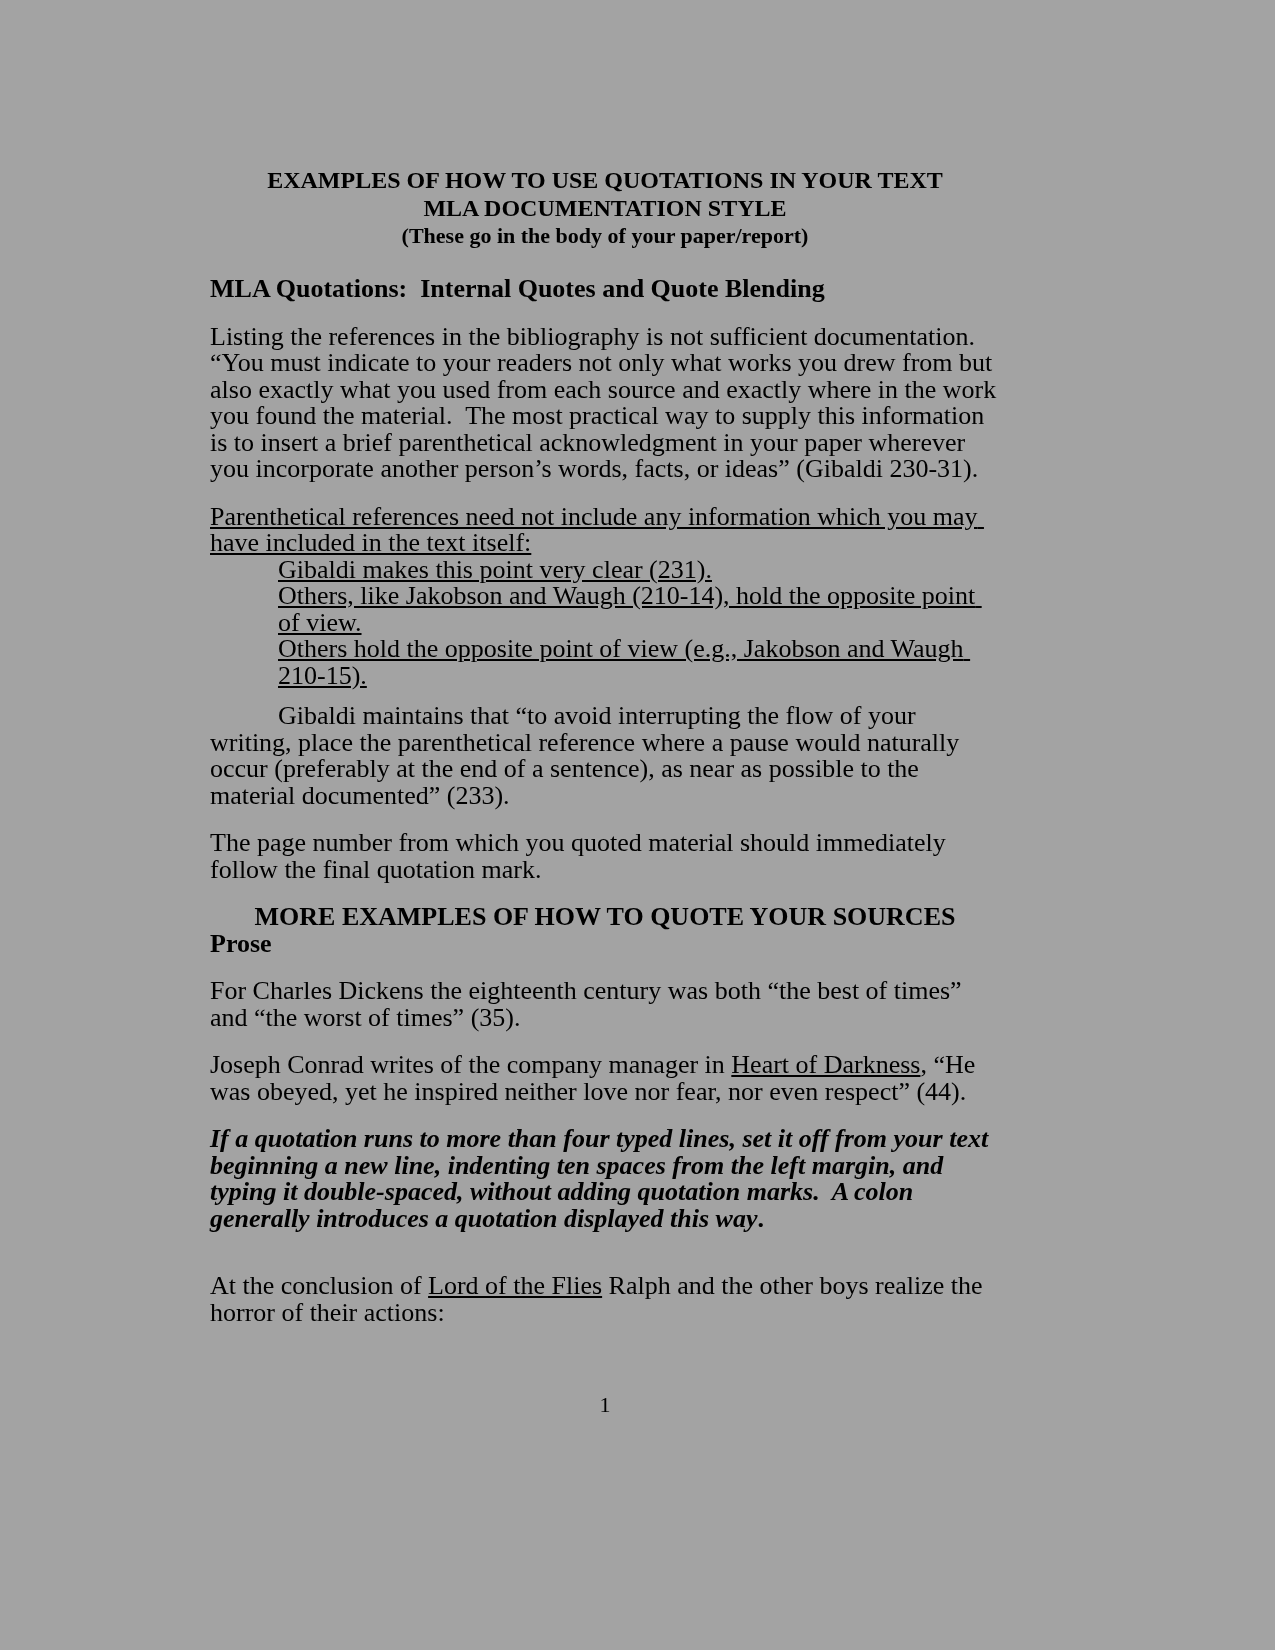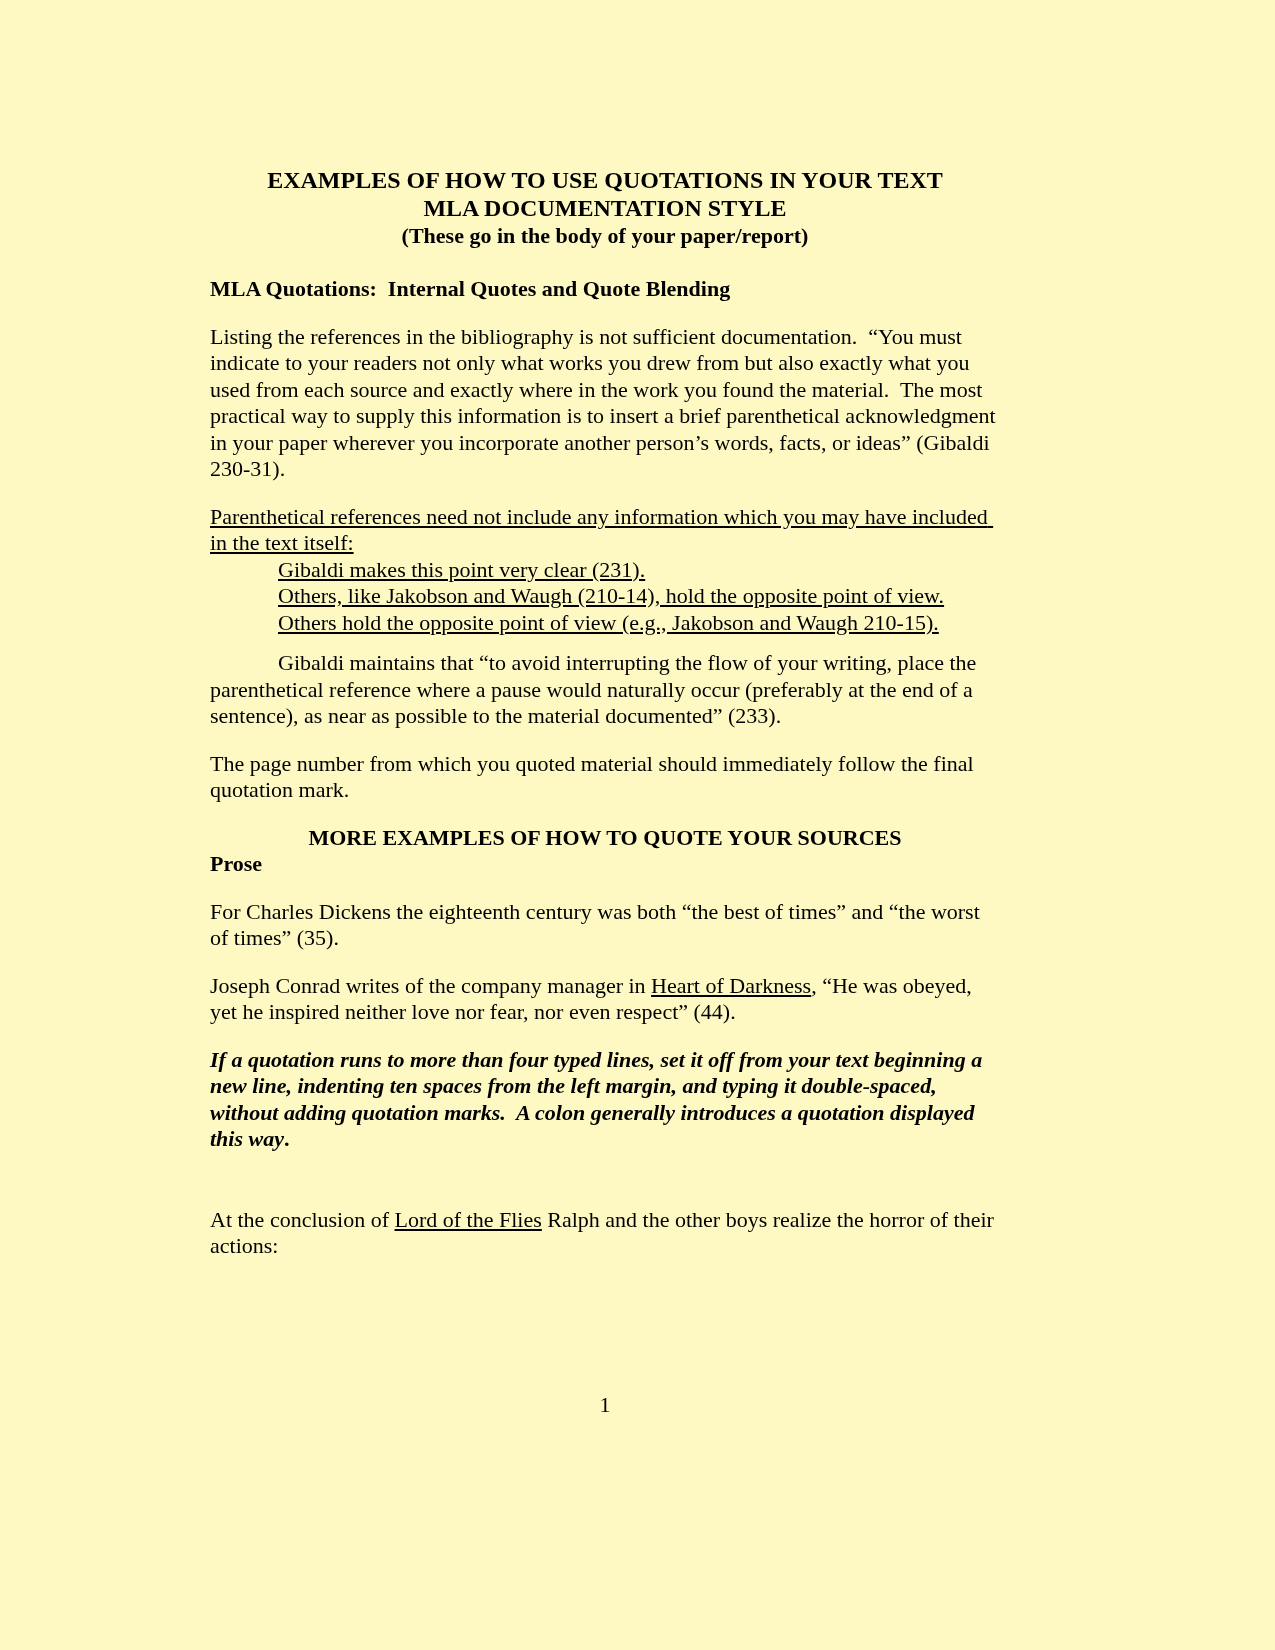--- a/index.html
+++ b/index.html
@@ -5,47 +5,47 @@
   * { margin: 0; padding: 0; box-sizing: border-box; }
   html, body { background: #ffffff; }
   body {
     font-family: "Liberation Serif", "DejaVu Serif", serif;
     color: #000000;
   }
   .page {
     position: relative;
     width: 1275px;
     height: 1650px;
-    background: #fef9c3;
+    background: #a3a3a3;
     padding: 166px 275px 0 210px;
     overflow: hidden;
   }
   .title-block { text-align: center; margin-bottom: 26px; }
   .title-line {
     font-weight: bold;
     font-size: 24px;
     line-height: 28px;
     white-space: pre-wrap;
   }
   .title-line.small { font-size: 22px; }
   p, .line {
-    font-size: 22px;
+    font-size: 26px;
     line-height: 26.5px;
     white-space: pre-wrap;
   }
   p { margin-bottom: 21px; }
   .para-block { margin-bottom: 14px; text-decoration: underline; }
   .bold { font-weight: bold; }
   .center { text-align: center; }
   .indented { padding-left: 68px; }
   .first-indent { text-indent: 68px; }
   .u { text-decoration: underline; }
   .bold-italic { font-weight: bold; font-style: italic; }
   .bold-italic .roman { font-style: normal; }
-  .big-gap { margin-bottom: 54px; }
+  .big-gap { margin-bottom: 41px; }
   .page-number {
     position: absolute;
     top: 1392px;
     left: 210px;
     width: 790px;
     text-align: center;
     font-size: 22px;
     line-height: 26.5px;
   }
 </style>

